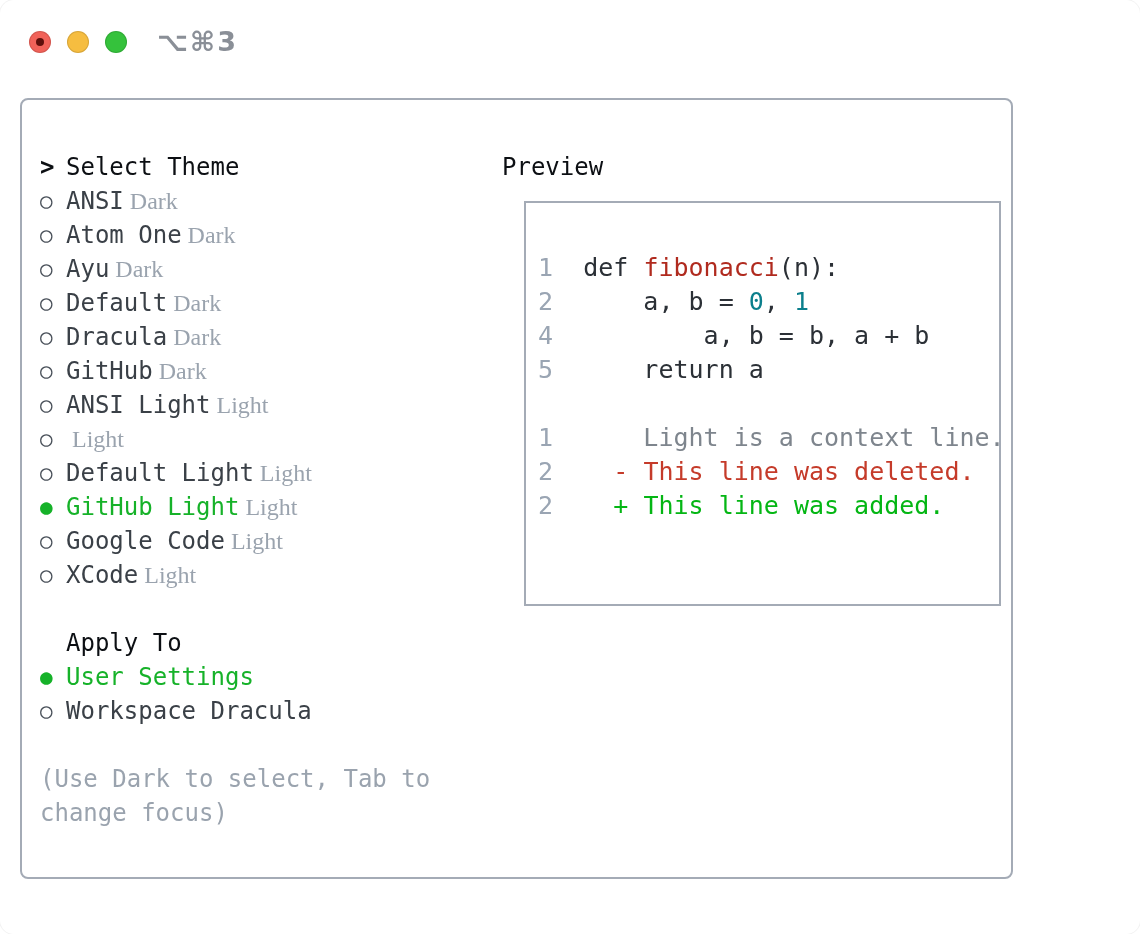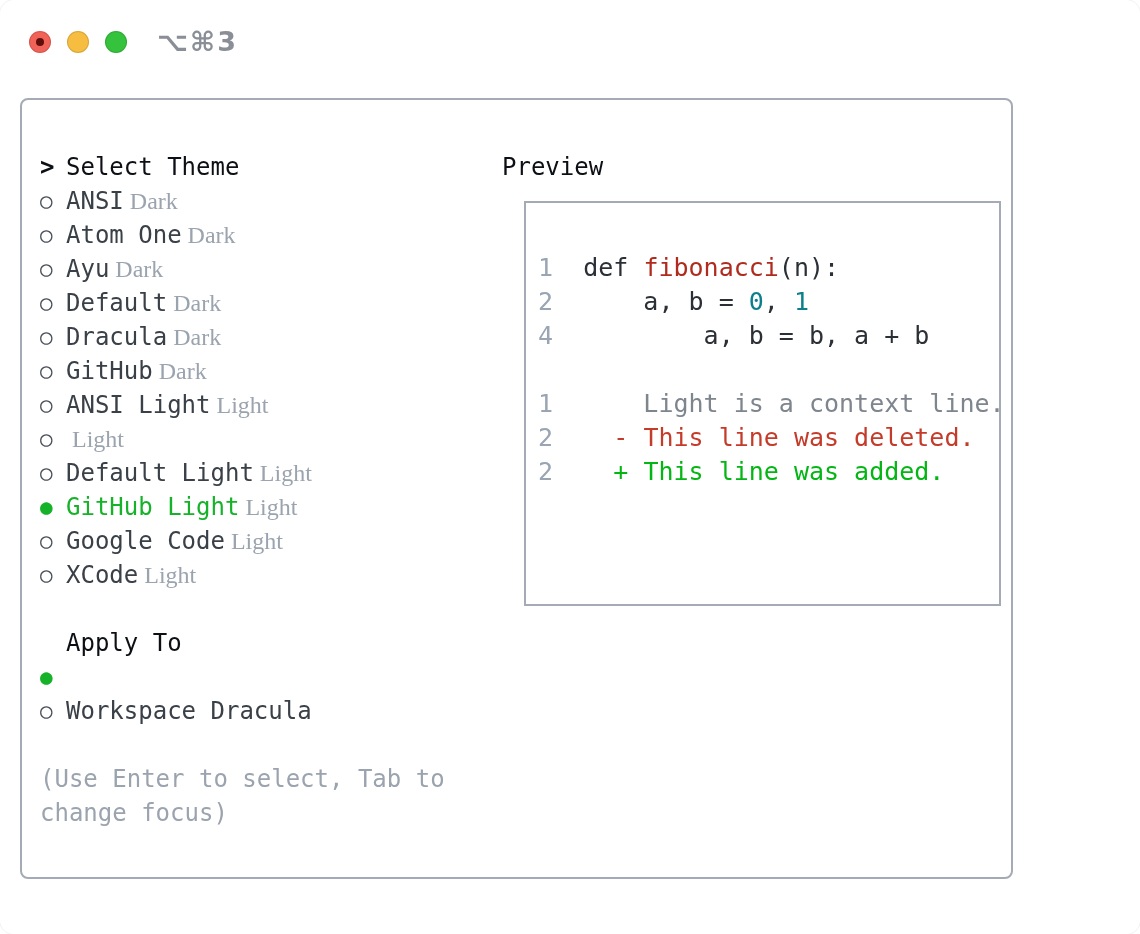--- a/index.html
+++ b/index.html
@@ -91,36 +91,37 @@
         </div>
 
       <div class="spacer"></div>
 
       <div class="row">
         <span class="marker"></span>
         <span class="apply-label">Apply To</span>
       </div>
 
       <div id="apply-list">
-          <div class="row"><span class="marker sel">●</span></div>
+          <div class="row"><span class="marker sel">●</span><span class="tname sel">User Settings</span></div>
           <div class="row"><span class="marker">○</span><span class="tname">Workspace Dracula</span></div>
         </div>
 
       <div class="spacer"></div>
 
-      <div class="hint">(Use Enter to select, Tab to change focus)</div>
+      <div class="hint">(Use Dark to select, Tab to change focus)</div>
     </div>
 
     <div class="preview-header">Preview</div>
 
     <div class="preview-box">
       <div id="code-block">
           <div class="code-line"><span class="ln">1</span><span class="seg-plain">  def </span><span class="seg-func">fibonacci</span><span class="seg-plain">(n):</span></div>
           <div class="code-line"><span class="ln">2</span><span class="seg-plain">      a, b = </span><span class="seg-num">0</span><span class="seg-plain">, </span><span class="seg-num">1</span></div>
           <div class="code-line"><span class="ln">4</span><span class="seg-plain">          a, b = b, a + b</span></div>
+          <div class="code-line"><span class="ln">5</span><span class="seg-plain">      return a</span></div>
           <div class="code-line"><span class="ln"></span></div>
           <div class="code-line"><span class="ln">1</span><span class="seg-context">      Light is a context line.</span></div>
           <div class="code-line"><span class="ln">2</span><span class="seg-plain">    </span><span class="seg-del">- This line was deleted.</span></div>
           <div class="code-line"><span class="ln">2</span><span class="seg-plain">    </span><span class="seg-add">+ This line was added.</span></div>
         </div>
     </div>
 
   </div>
 </div>
 

